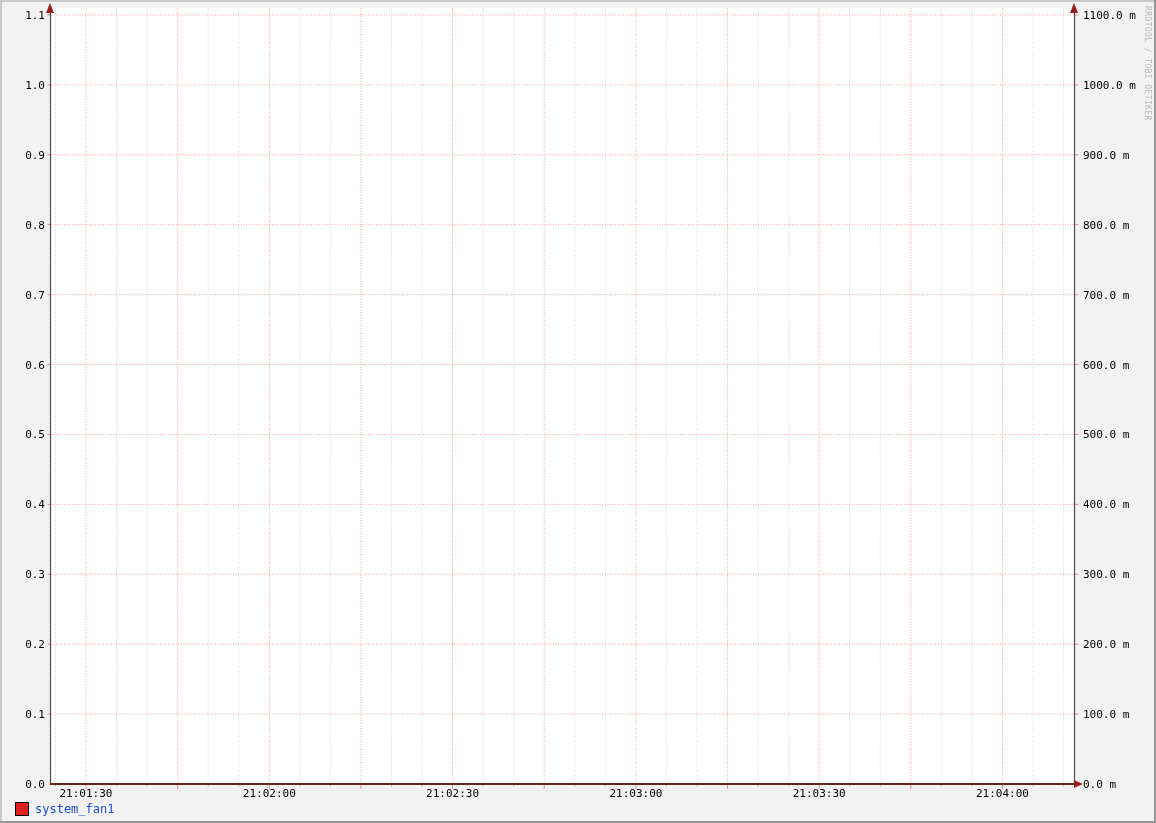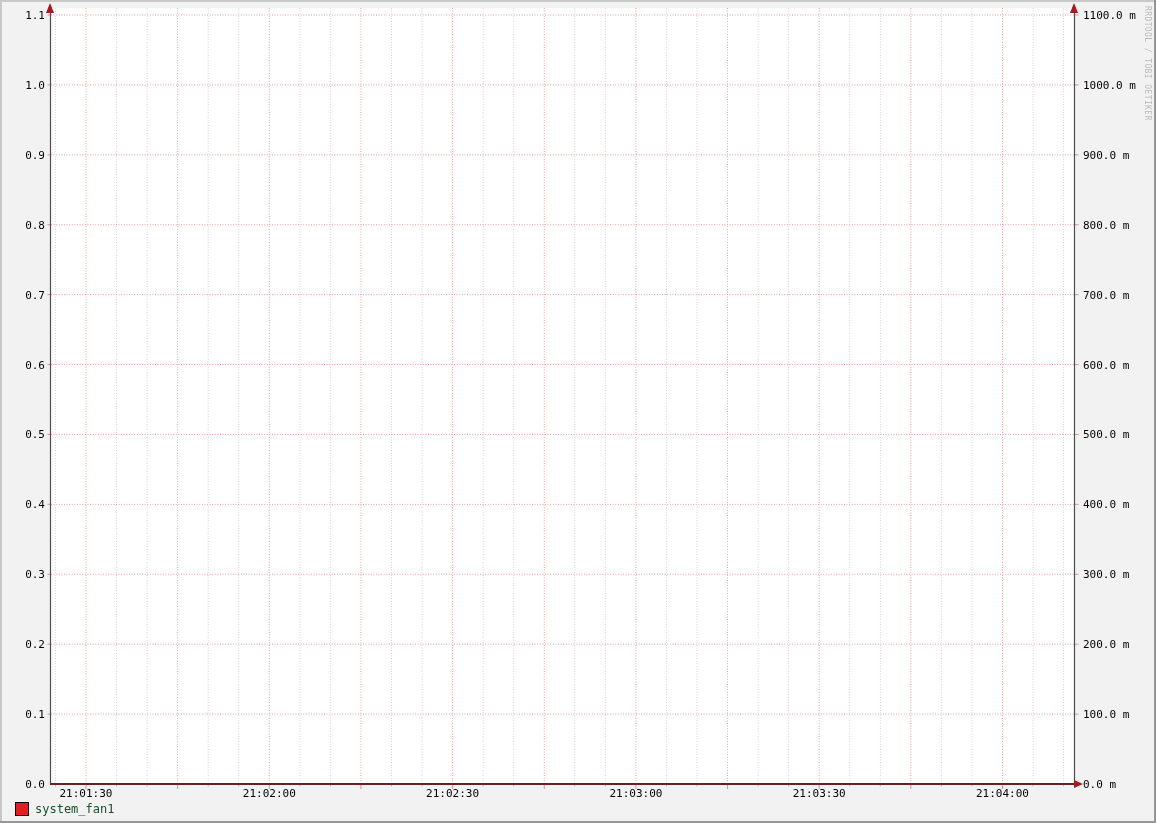--- a/index.html
+++ b/index.html
@@ -15,21 +15,21 @@
     position:absolute;left:15px;top:802px;
     display:flex;align-items:center;gap:6px;
     height:14px;
   }
   .swatch{
     width:12px;height:12px;
     border:1px solid #000000;
     box-sizing:content-box;
   }
   .legend-label{
-    font-size:12px;color:#14532d;line-height:14px;white-space:pre;
+    font-size:12px;color:#1d4ed8;line-height:14px;white-space:pre;
   }
   .watermark{
     position:absolute;top:6px;right:4px;
     writing-mode:vertical-rl;
     font-size:8px;letter-spacing:0.4px;
     color:#b9b9b9;
     white-space:pre;
   }
   text.axis-label{
     font-family:"DejaVu Sans Mono", monospace;

